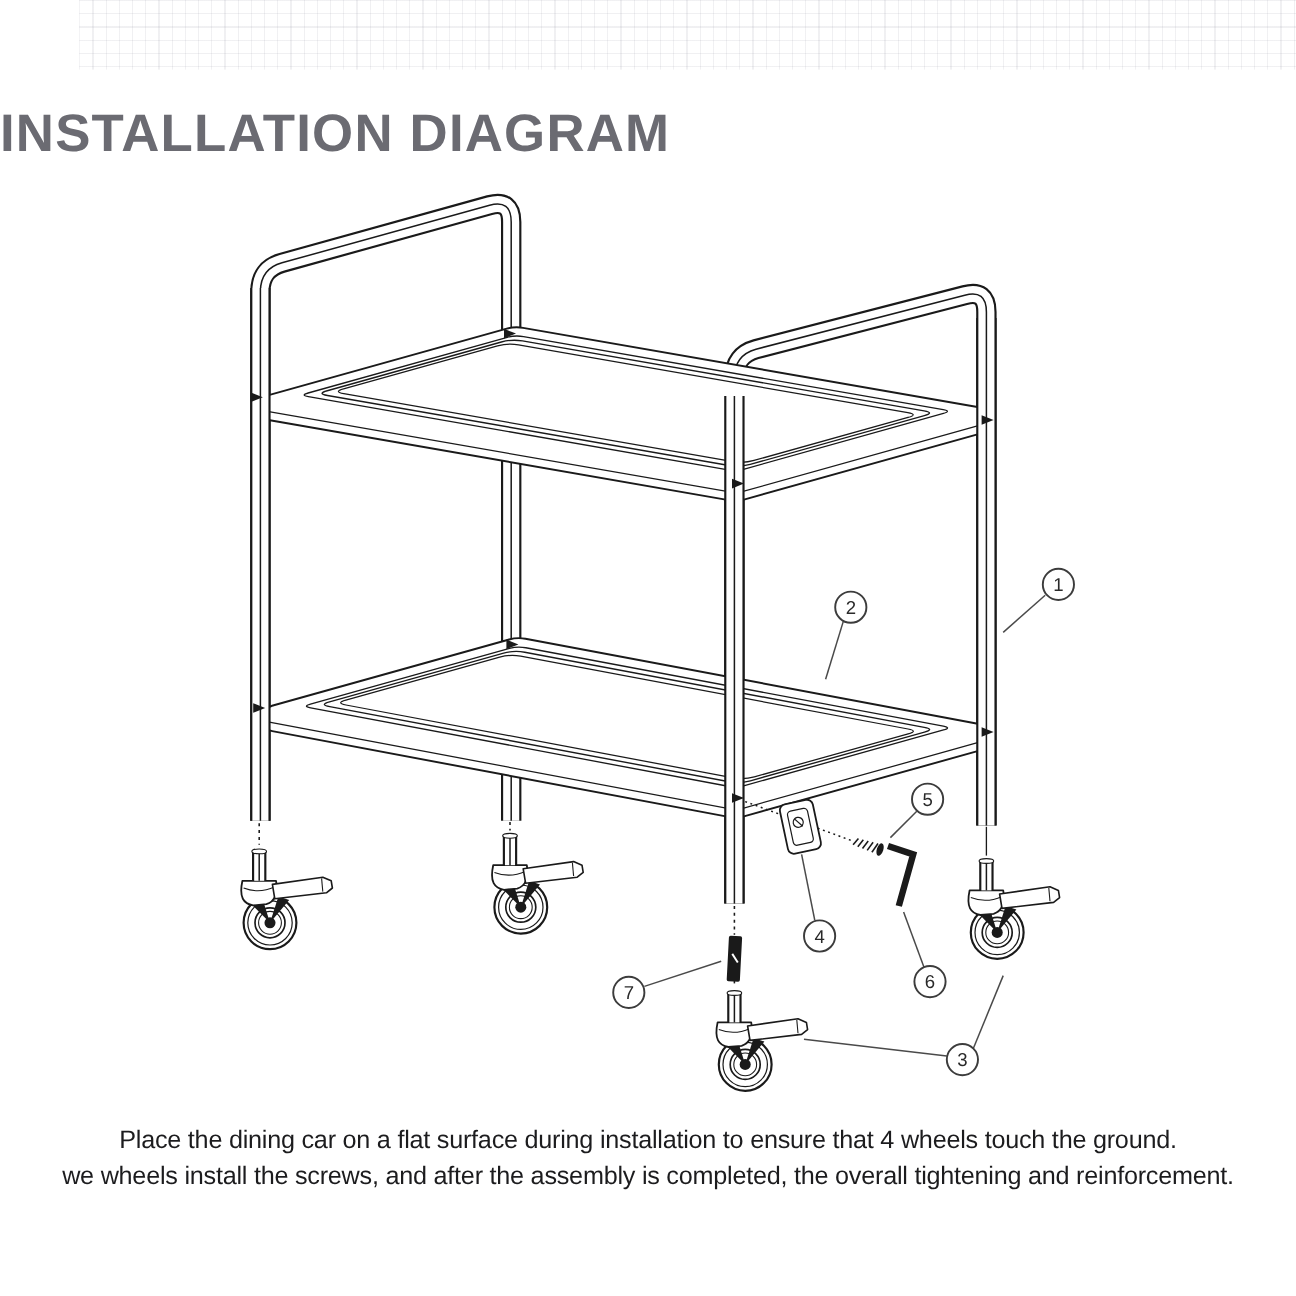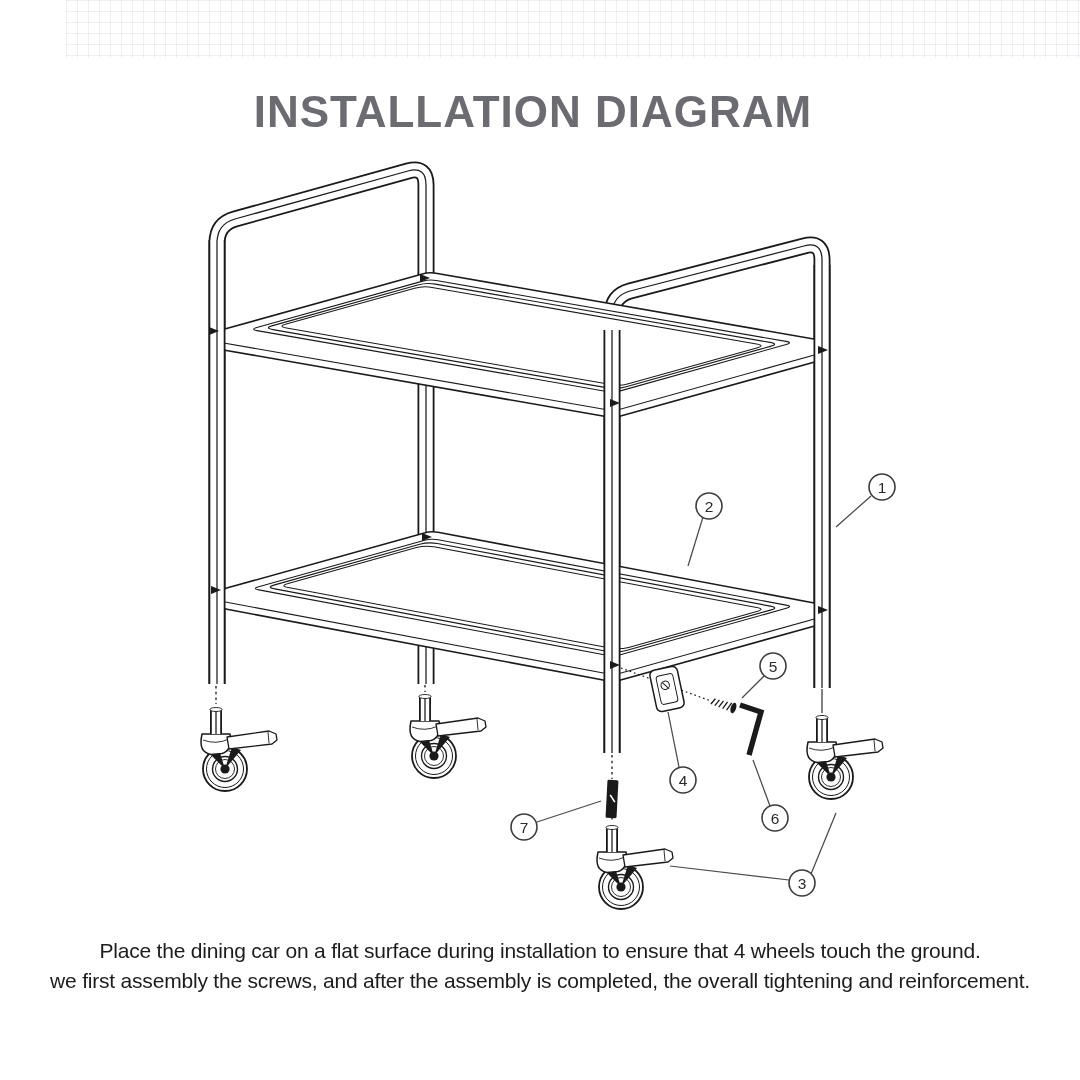--- a/index.html
+++ b/index.html
@@ -8,21 +8,21 @@
     background:#ffffff;font-family:"Liberation Sans", sans-serif;
   }
   .grid-band{
     position:absolute;left:66px;top:0;width:1014px;height:58px;
     background-image:
       repeating-linear-gradient(to right, rgba(110,110,130,0.10) 0 1px, transparent 1px 11px),
       repeating-linear-gradient(to bottom, rgba(110,110,130,0.10) 0 1px, transparent 1px 11px);
   }
   .page-title{
     position:absolute;top:58px;left:0;width:1066px;
-    text-align:center;font-size:44px;font-weight:bold;letter-spacing:1px;
+    text-align:left;font-size:44px;font-weight:bold;letter-spacing:1px;
     color:#6b6b72;
   }
   #diagram-svg{position:absolute;left:0;top:0;}
   .instructions{
     position:absolute;left:0;top:936px;width:1080px;
     text-align:center;color:#1c1c1e;font-size:21px;line-height:30px;
     letter-spacing:-0.2px;
   }
   .instructions div{white-space:nowrap;}
 </style>
@@ -213,14 +213,14 @@
       <path d="M537,822 L601,801" stroke="#4a4a4a" stroke-width="1.25" fill="none"></path>
       <g>
         <circle cx="524" cy="827" r="13" fill="#fff" stroke="#3c3c3c" stroke-width="1.6"></circle>
         <text x="524" y="827" text-anchor="middle" dy="5.5" font-size="15.5" fill="#2a2a2a" font-family="Liberation Sans, sans-serif">7</text>
       </g>
     </g>
   </svg>
 
 <div class="instructions" style="color: rgb(28, 28, 30);">
   <div>Place the dining car on a flat surface during installation to ensure that 4 wheels touch the ground.</div>
-  <div>we first assembly the screws, and after the assembly is completed, the overall tightening and reinforcement.</div>
+  <div>we wheels install the screws, and after the assembly is completed, the overall tightening and reinforcement.</div>
 </div>
 
 </body></html>

